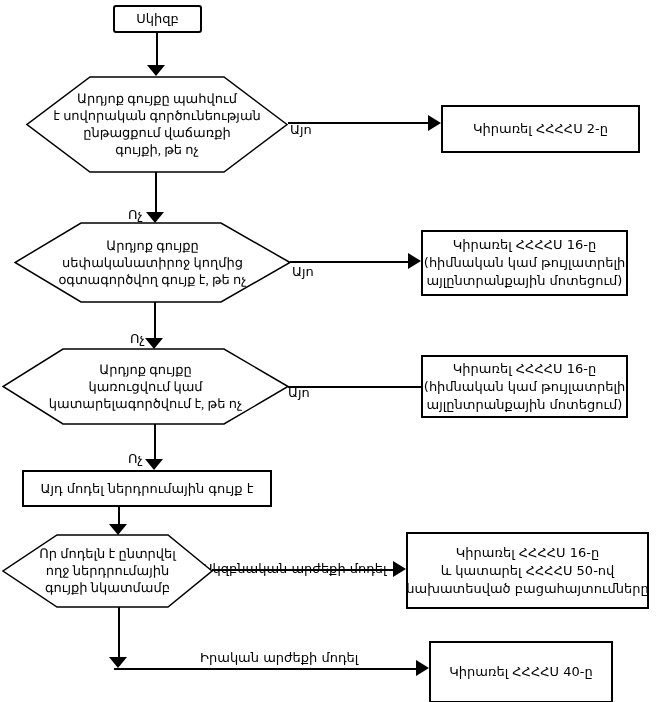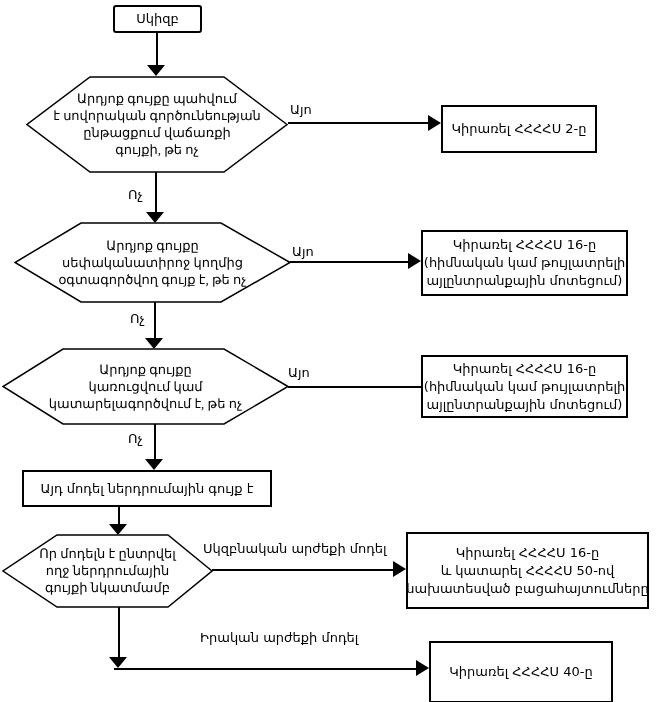--- a/index.html
+++ b/index.html
@@ -18,21 +18,21 @@
   .hex { position:absolute; }
   .hex-text {
     position:absolute; display:flex; flex-direction:column;
     align-items:center; justify-content:center; text-align:center;font-family:Liberation Serif, serif;
   }
   .hex-text .tline { line-height:17px; }
   .line { position:absolute; background:#000; }
   .arrow { position:absolute; width:0; height:0; }
   .arrow.right { border-top:8px solid transparent; border-bottom:8px solid transparent; border-left:13px solid #000; }
   .arrow.down  { border-left:9px solid transparent; border-right:9px solid transparent; border-top:11px solid #000; }
-  .lbl { position:absolute; white-space:nowrap; }
+  .lbl { position:absolute; white-space:nowrap;margin-top:20px; }
 </style>
 </head>
 <body>
 
 <div class="canvas">
 
   <div class="line" style="left:156px; top:33px; width:2px; height:34px;"></div>
   <div class="arrow down" style="left:147px; top:65px;"></div>
 
   <div class="line" style="left:288px; top:122px; width:141px; height:2px;"></div>
@@ -79,21 +79,21 @@
   <svg class="hex" style="left:26px; top:76px;" width="262" height="97" viewBox="0 0 262 97">
     <polygon points="261,48.5 198,1 64,1 1,48.5 64,96 198,96" fill="#ffffff" stroke="#000000" stroke-width="1.5"></polygon>
   </svg>
   <div class="hex-text" style="left:26px; top:76px; width:262px; height:95px;">
     <div class="tline">Արդյոք գույքը պահվում</div>
     <div class="tline">է սովորական գործունեության</div>
     <div class="tline">ընթացքում վաճառքի</div>
     <div class="tline">գույքի, թե ոչ</div>
   </div>
 
-  <div class="node" style="left:441px; top:105px; width:156px; height:48px;">
+  <div class="node" style="left:441px; top:105px; width:199px; height:48px;">
     <div class="tline">Կիրառել ՀՀՀՀՍ 2-ը</div>
   </div>
 
   <svg class="hex" style="left:14px; top:222px;" width="277" height="82" viewBox="0 0 277 82">
     <polygon points="276,40.5 207,1 67,1 1,40.5 67,80 207,80" fill="#ffffff" stroke="#000000" stroke-width="1.5"></polygon>
   </svg>
   <div class="hex-text" style="left:14px; top:222px; width:277px; height:80px;">
     <div class="tline">Արդյոք գույքը</div>
     <div class="tline">սեփականատիրոջ կողմից</div>
     <div class="tline">օգտագործվող գույք է, թե ոչ</div>

